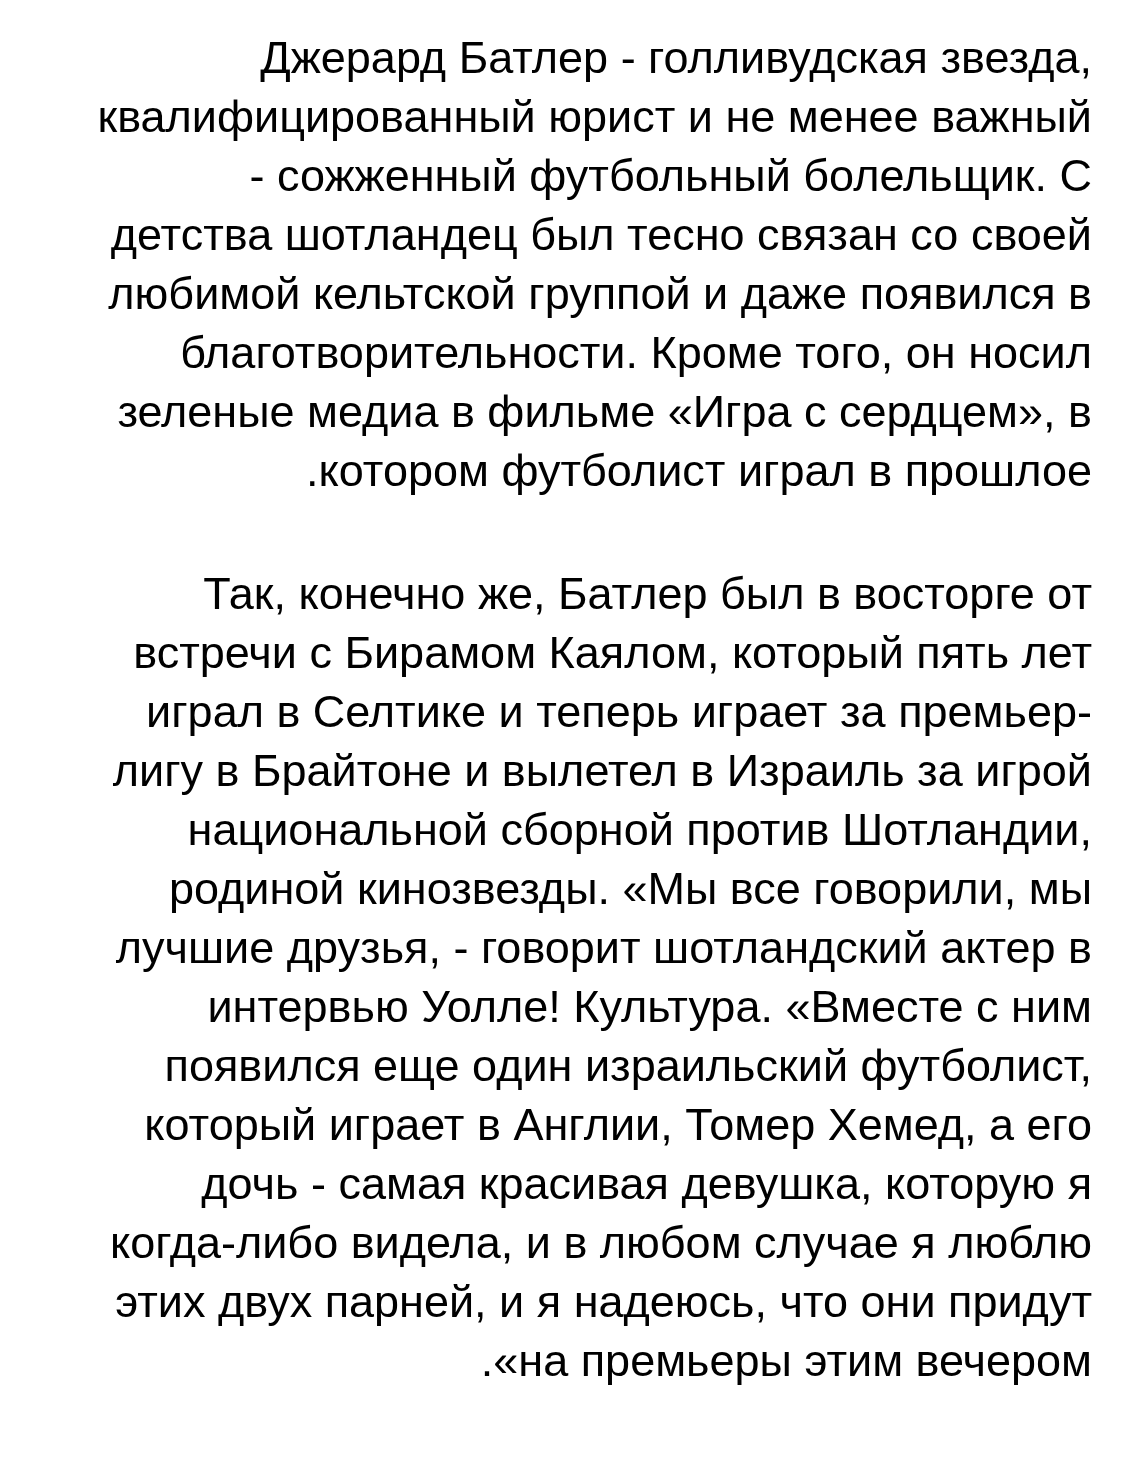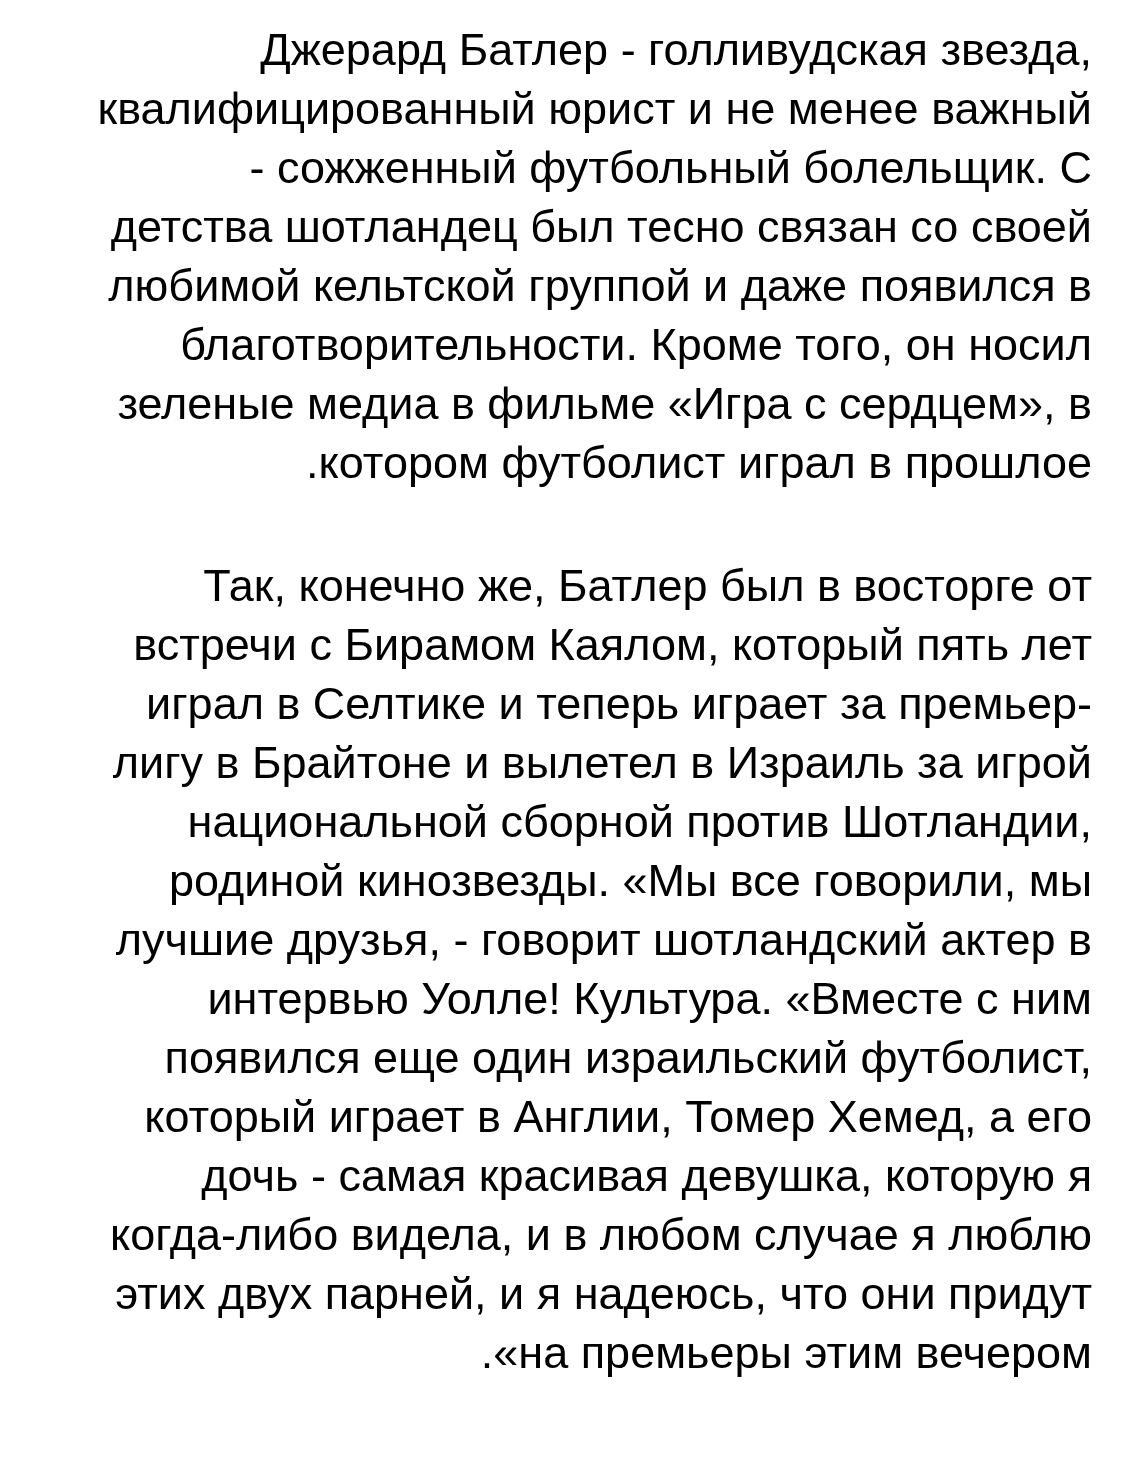--- a/index.html
+++ b/index.html
@@ -11,21 +11,21 @@
     width: 1125px;
     height: 1471px;
     overflow: hidden;
     font-family: "Liberation Sans", sans-serif;
   }
   .page {
     box-sizing: border-box;
     width: 1125px;
     height: 1471px;
     background: #ffffff;
-    padding: 20px 33px 0 20px;
+    padding: 28px 33px 0 20px;
   }
   .article-text {
     font-size: 45px;
     line-height: 59px;
     font-weight: 400;
     color: #000000;
     text-align: right;
     letter-spacing: 0px;
   }
   .article-text p {

